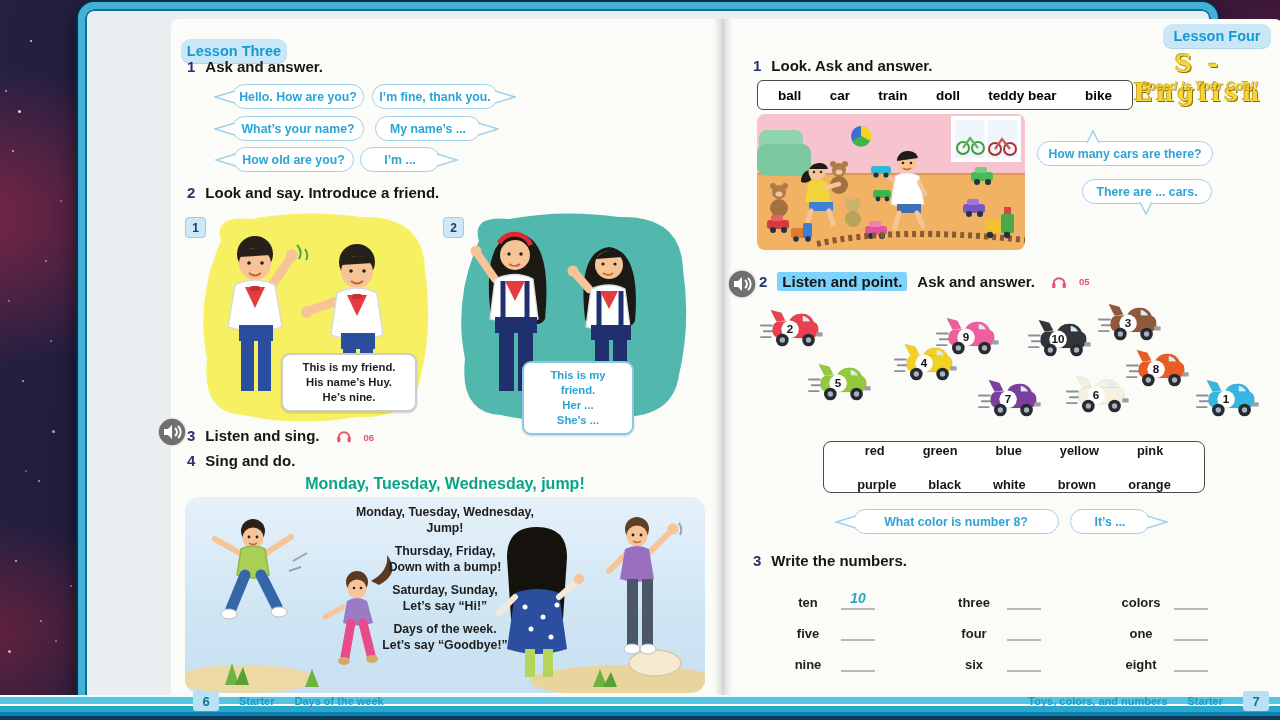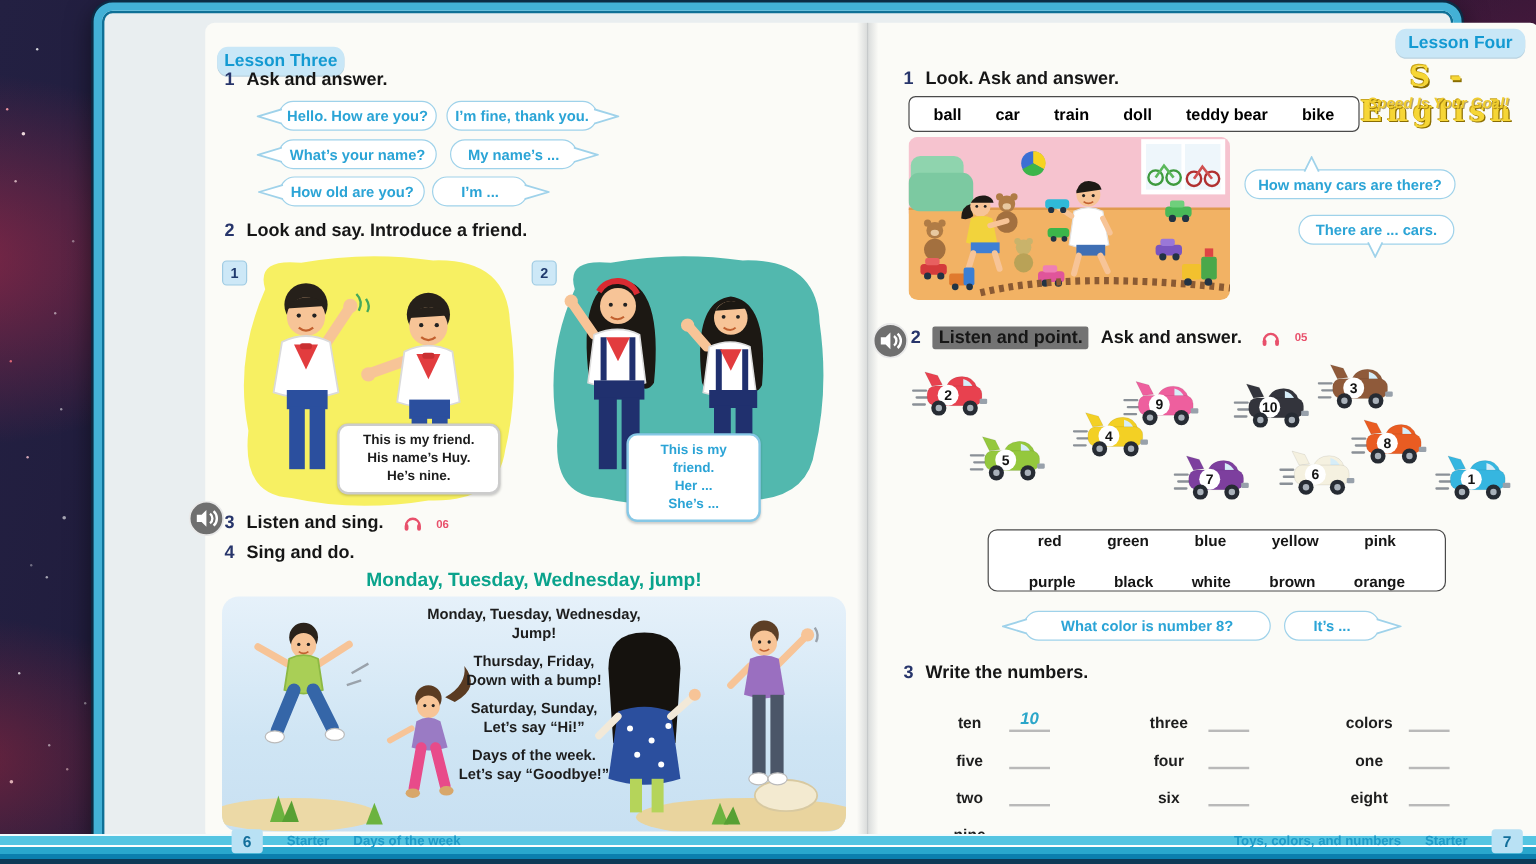--- a/index.html
+++ b/index.html
@@ -36,21 +36,21 @@
   .spread{position:absolute;left:86px;top:10px;width:1112px;height:682px;background:#fbfbf7;border-radius:8px;}
   .seam{position:absolute;left:543px;top:0;width:18px;height:100%;
     background:linear-gradient(to right,rgba(0,0,0,0),rgba(110,120,130,.22) 45%,rgba(80,92,102,.32) 50%,rgba(110,120,130,.22) 55%,rgba(0,0,0,0));}
   .bottom-bar{position:absolute;left:0;top:695px;width:1280px;height:25px;
     background:linear-gradient(to bottom,#f2fbfd 0,#f2fbfd 2px,#55c5e2 2px,#55c5e2 9px,#ffffff 9px,#ffffff 11px,#29a7cd 11px,#29a7cd 17px,#0b7fae 17px,#0b7fae 21px,#0d3a57 21px,#0d3a57 25px);}
   .tab{position:absolute;height:24px;background:#c9e7f7;border-radius:9px;color:#149ad2;
     font-weight:bold;font-size:14.5px;display:flex;align-items:center;justify-content:center;
     box-shadow:0 1px 0 rgba(120,170,200,.5);}
   .sec{position:absolute;display:flex;align-items:baseline;gap:10px;font-weight:bold;font-size:15px;color:#161616;white-space:nowrap;}
   .sec .n{color:#27356b;}
-  .hl{background:#737373;padding:1px 5px;border-radius:2px;}
+  .hl{background:#7dd3fc;padding:1px 5px;border-radius:2px;}
   .trk{color:#e8506b;font-weight:bold;font-size:9.5px;margin-left:2px;}
   .hp{width:16px;height:15px;margin-left:6px;align-self:center;}
   .bubble{position:absolute;height:23px;background:#fff;border:1.5px solid #9fd2ea;border-radius:14px;
     color:#2ba4d6;font-weight:bold;font-size:12.3px;display:flex;align-items:center;justify-content:center;white-space:nowrap;}
   .bubble .tail{position:absolute;width:21px;height:14px;top:50%;transform:translateY(-50%);}
   .bubble .tail path{fill:#fff;stroke:#9fd2ea;stroke-width:1.5;}
   .bubble.tl .tail{left:-19px;}
   .bubble.tr .tail{right:-19px;transform:translateY(-50%) scaleX(-1);}
   .bubble .vtail{position:absolute;width:15px;height:14px;transform:none;top:auto;}
   .bubble .vtail path{fill:#fff;stroke:#9fd2ea;stroke-width:1.5;}
@@ -743,24 +743,20 @@
       <div class="wcol" style="left:604px;">
         <div class="wrow">
               <span class="nword">ten</span>
               <span class="nline">10</span>
             </div>
         <div class="wrow">
               <span class="nword">five</span>
               <span class="nline"></span>
             </div>
         <div class="wrow">
-              <span class="nword">two</span>
-              <span class="nline"></span>
-            </div>
-        <div class="wrow">
               <span class="nword">nine</span>
               <span class="nline"></span>
             </div>
       </div>
       <div class="wcol" style="left:770px;">
         <div class="wrow">
               <span class="nword">three</span>
               <span class="nline"></span>
             </div>
         <div class="wrow">

